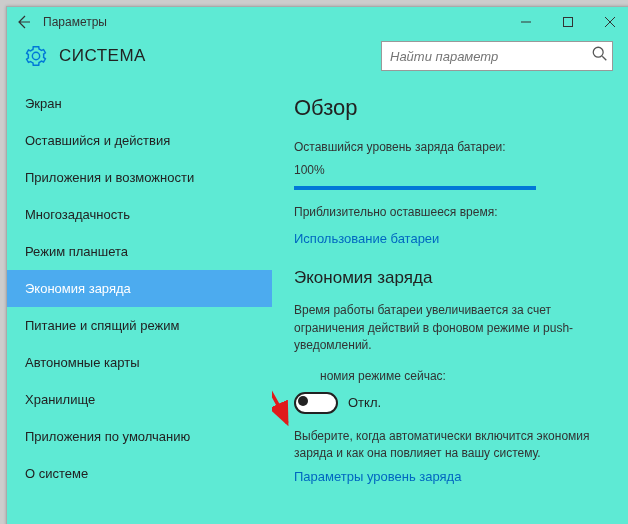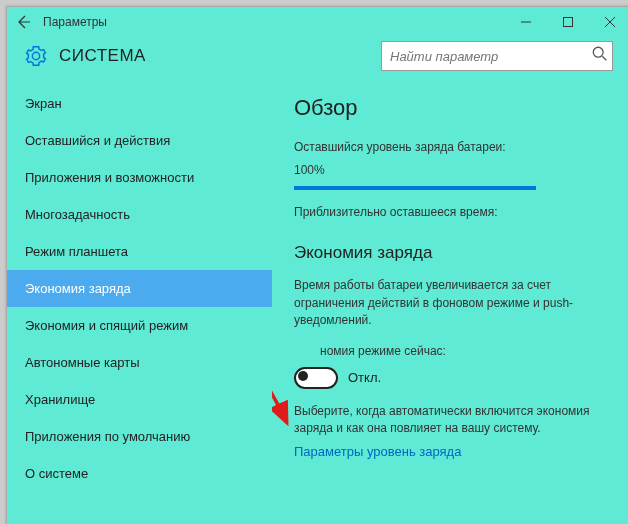--- a/index.html
+++ b/index.html
@@ -227,33 +227,34 @@
   </div>
 
   <div class="body">
     <div class="sidebar">
       <div class="item">Экран</div>
       <div class="item">Оставшийся и действия</div>
       <div class="item">Приложения и возможности</div>
       <div class="item">Многозадачность</div>
       <div class="item">Режим планшета</div>
       <div class="item selected">Экономия заряда</div>
-      <div class="item">Экономия и спящий режим</div>
+      <div class="item">Питание и спящий режим</div>
       <div class="item">Автономные карты</div>
       <div class="item">Хранилище</div>
       <div class="item">Приложения по умолчанию</div>
       <div class="item">О системе</div>
     </div>
 
     <div class="content">
       <h2>Обзор</h2>
       <p>Оставшийся уровень заряда батареи:</p>
       <p>100%</p>
       <div class="progress"></div>
       <p>Приблизительно оставшееся время:</p>
+      <span class="link" style="margin-top:10px">Использование батареи</span>
 
       <h3>Экономия заряда</h3>
       <p>Время работы батареи увеличивается за счет ограничения действий в фоновом режиме и push-уведомлений.</p>
 
       <p style="margin-top:14px; padding-left:26px;">номия режиме сейчас:</p>
       <div class="toggle-row">
         <div class="toggle">
           <div class="knob"></div>
         </div>
         <span>Откл.</span>

